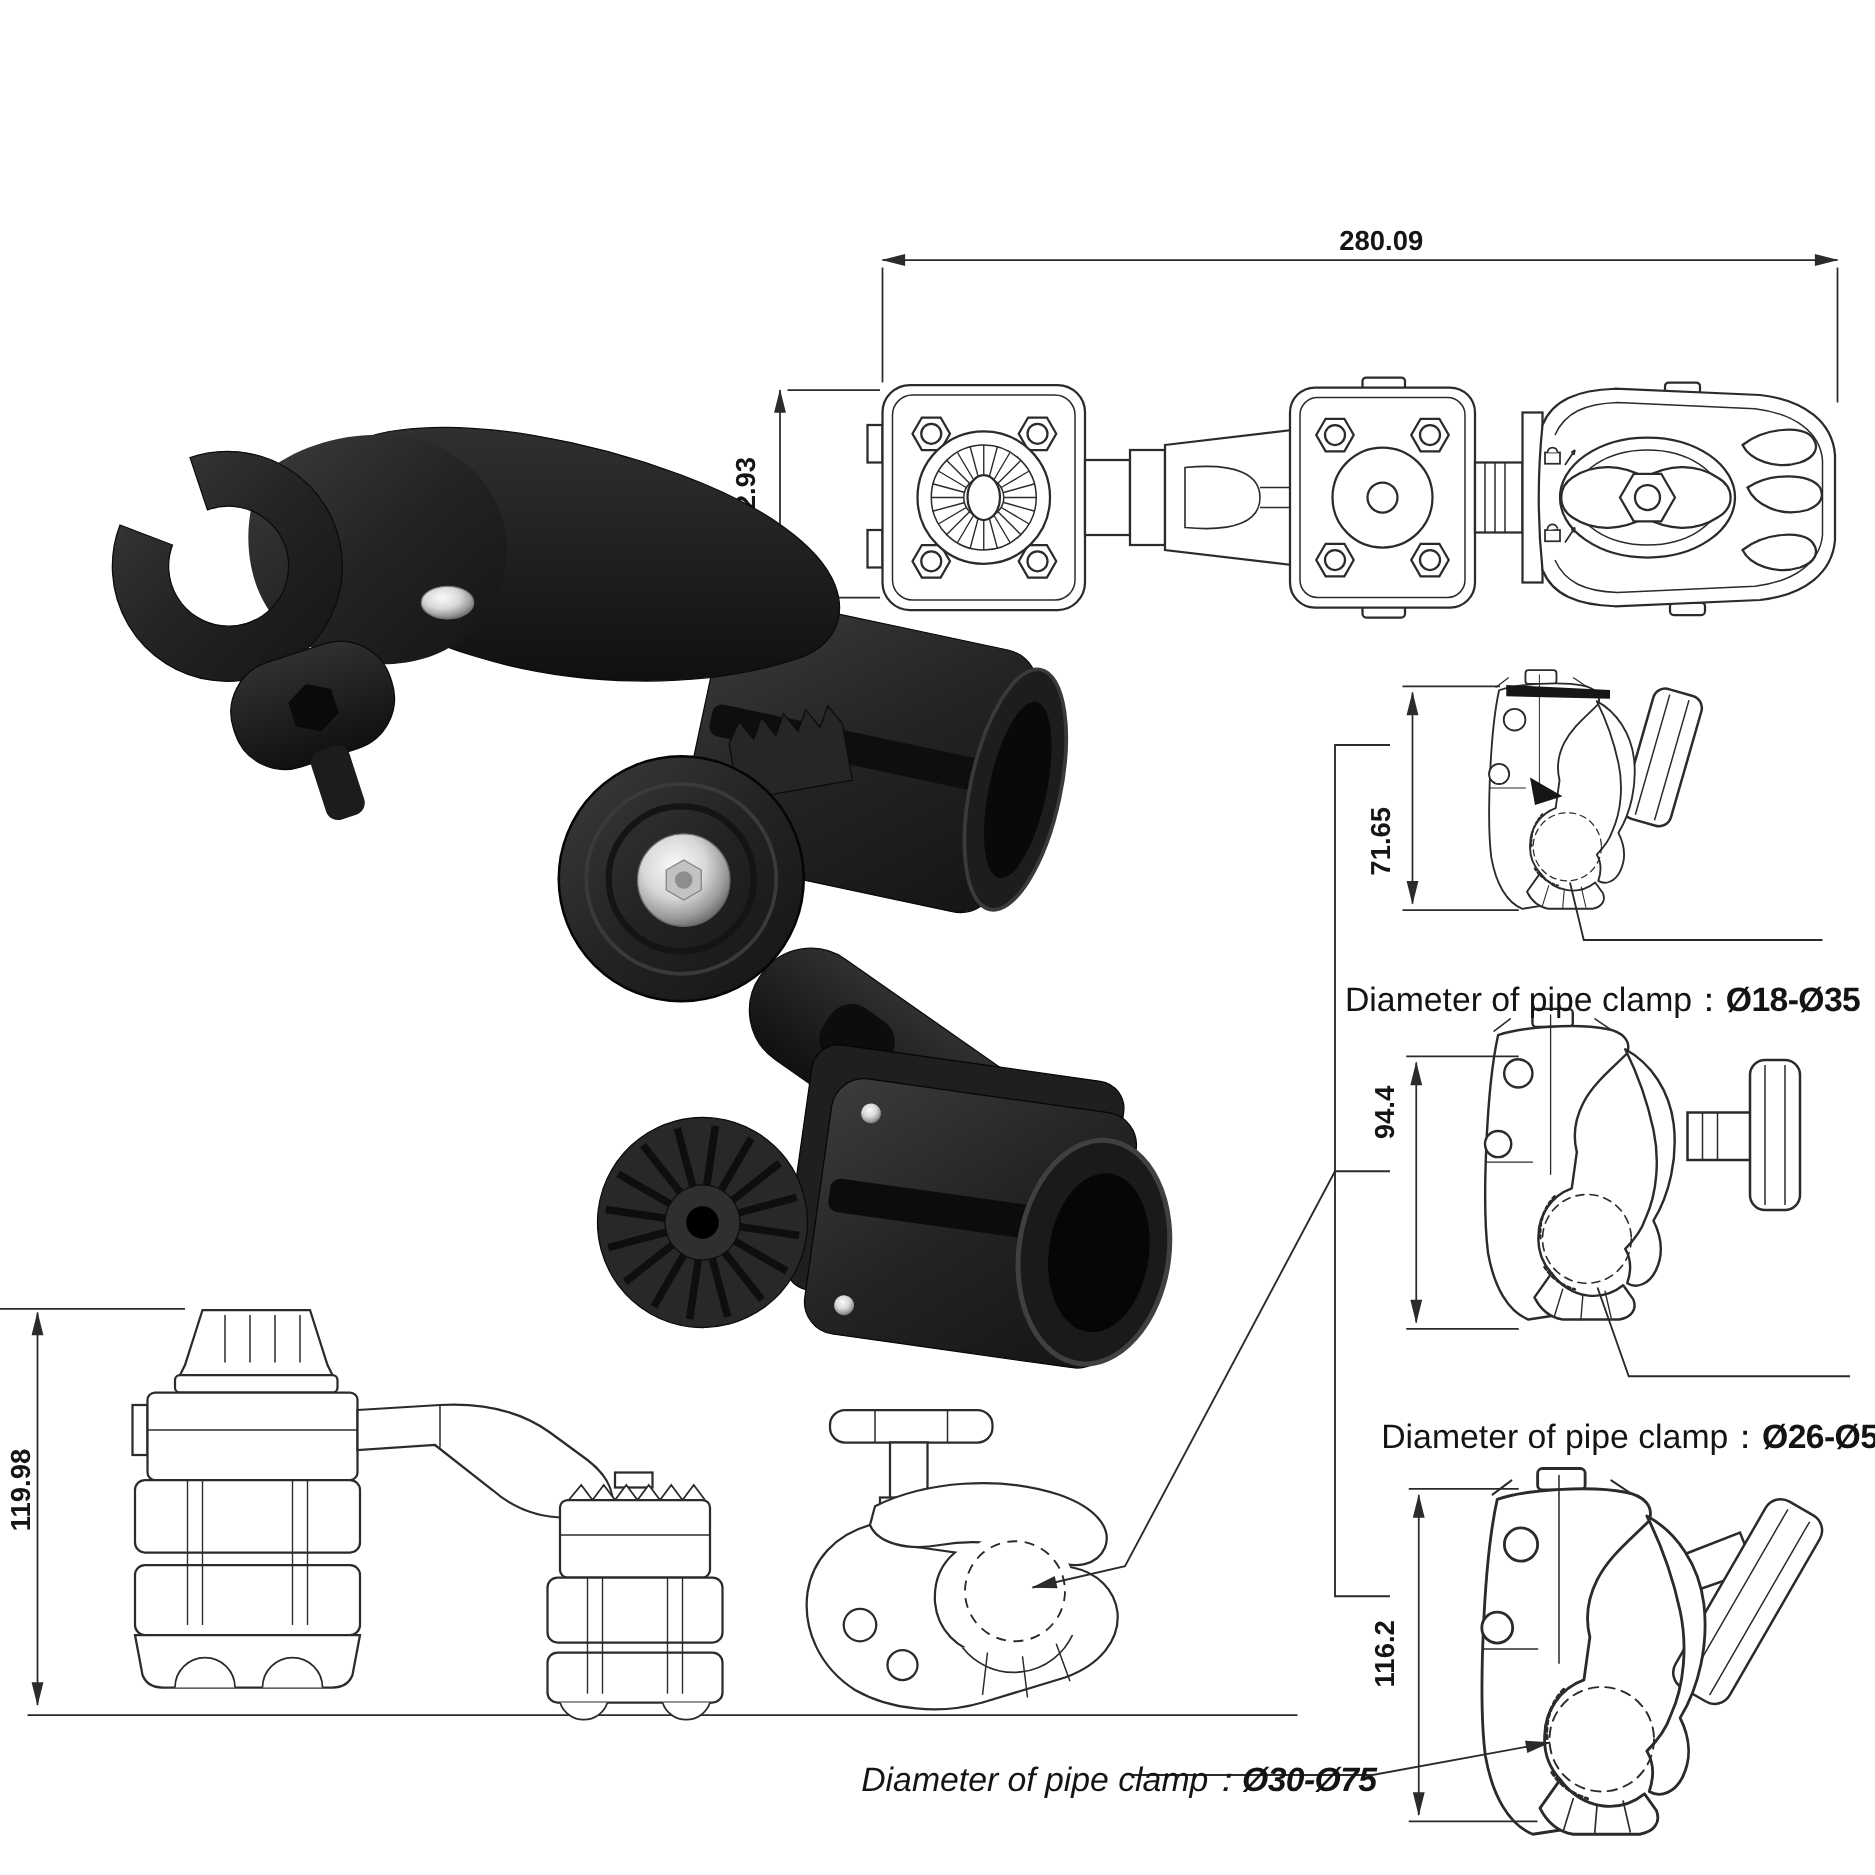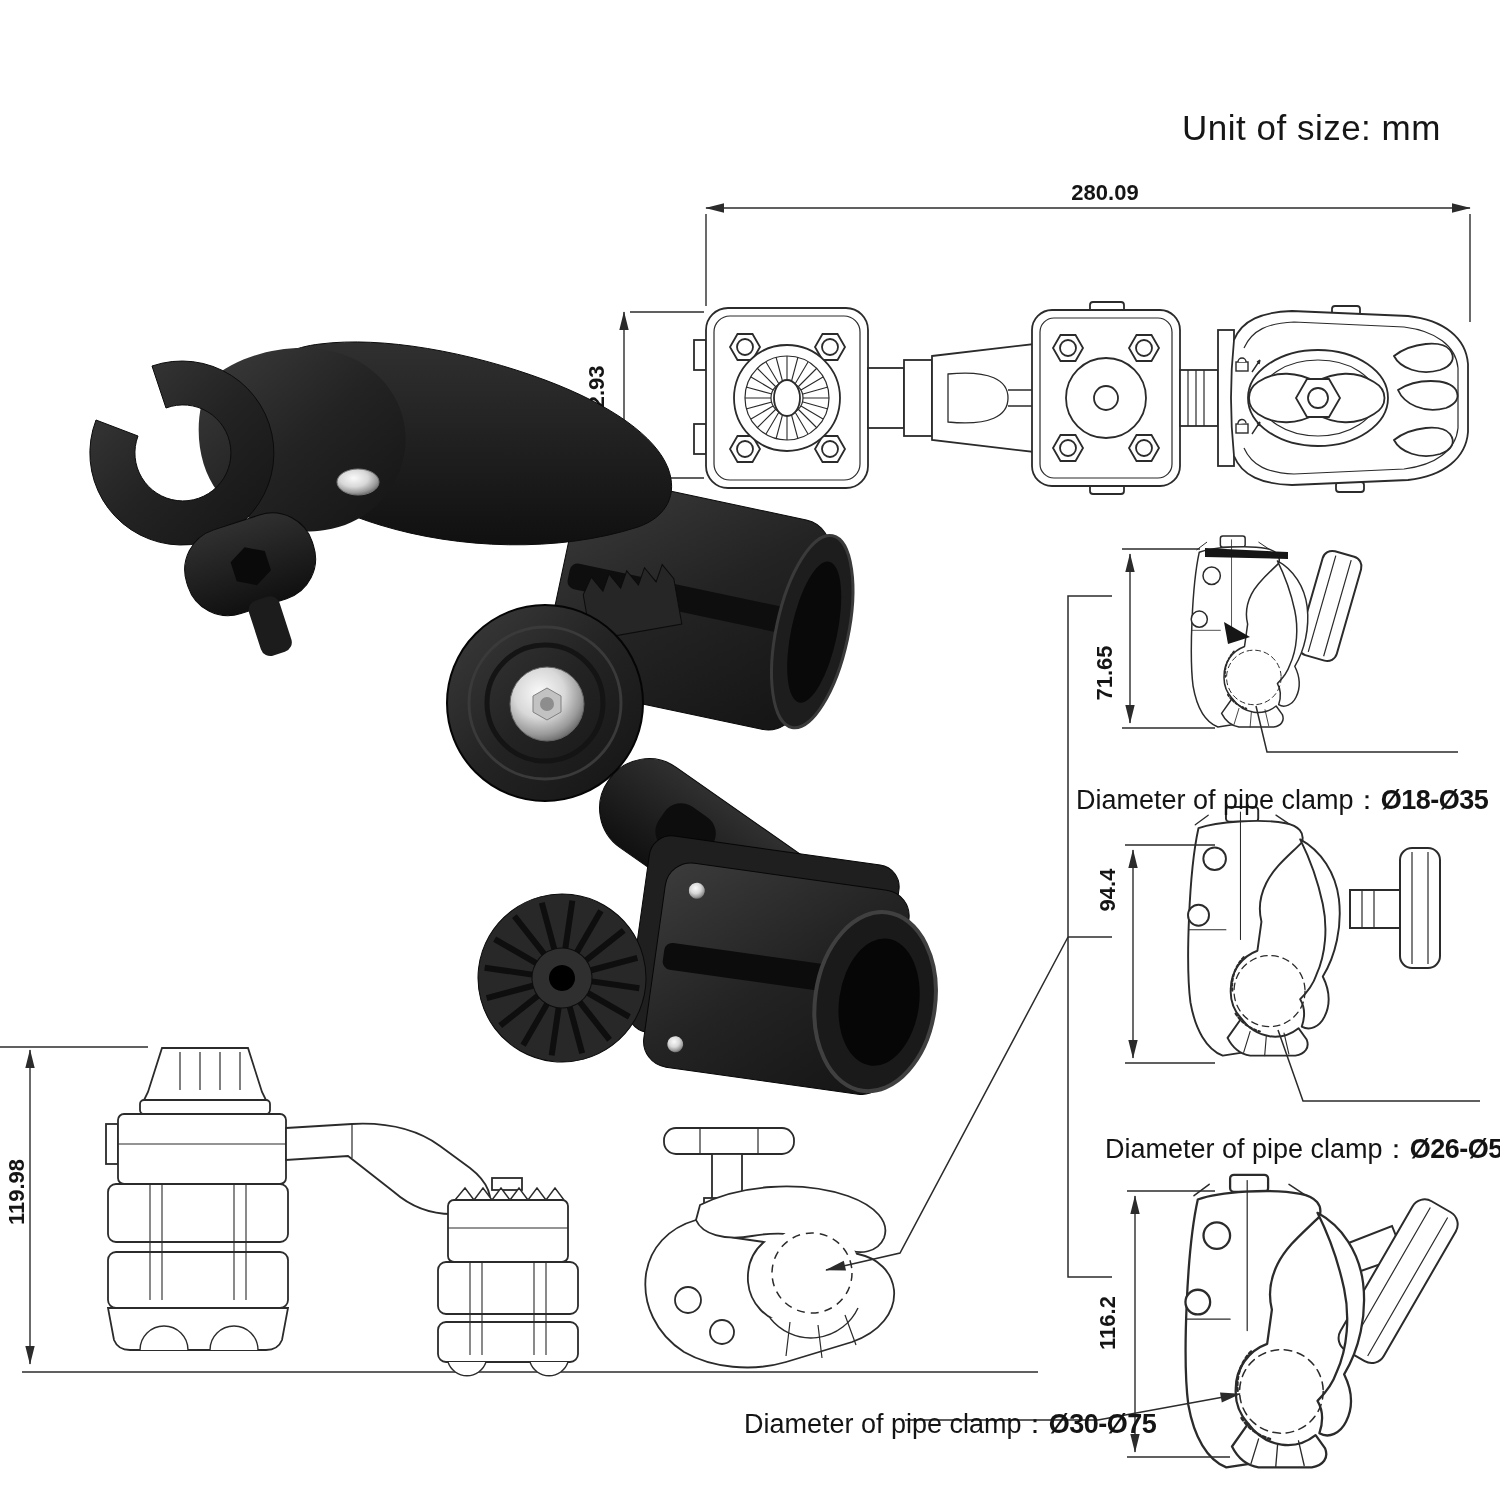--- a/index.html
+++ b/index.html
@@ -335,27 +335,26 @@
     <path stroke="#0e0e0e" stroke-width="6" d="M592,978 L640,978 M590,989 L634,1008 M583,999 L617,1033
       M573,1006 L592,1050 M562,1008 L562,1056 M551,1006 L532,1050 M541,999 L507,1033 M534,989 L490,1008
       M532,978 L484,978 M534,967 L490,948 M541,957 L507,923 M551,950 L532,906 M562,948 L562,900
       M573,950 L592,906 M583,957 L617,923 M590,967 L634,948"></path>
     <circle cx="562" cy="978" r="30" fill="#2f2f2f" stroke="#0c0c0c"></circle>
     <circle cx="562" cy="978" r="13" fill="#000"></circle>
   </g>
 </g>
 </svg>
 
-<div class="title">Unit of size: mm</div>
 
 <div class="note" style="left:1076px;top:757px;">
   <span>Diameter of pipe clamp：</span><span class="rng">Ø18-Ø35</span>
 </div>
 
 <div class="note" style="left:1105px;top:1106px;">
   <span>Diameter of pipe clamp：</span><span class="rng">Ø26-Ø50</span>
 </div>
 
-<div class="note" style="left:744px;top:1381px;">
+<div class="note" style="left:689px;top:1381px;font-style:italic;">
   <span>Diameter of pipe clamp：</span><span class="rng">Ø30-Ø75</span>
 </div>
 
 </div>
 
 </body></html>

